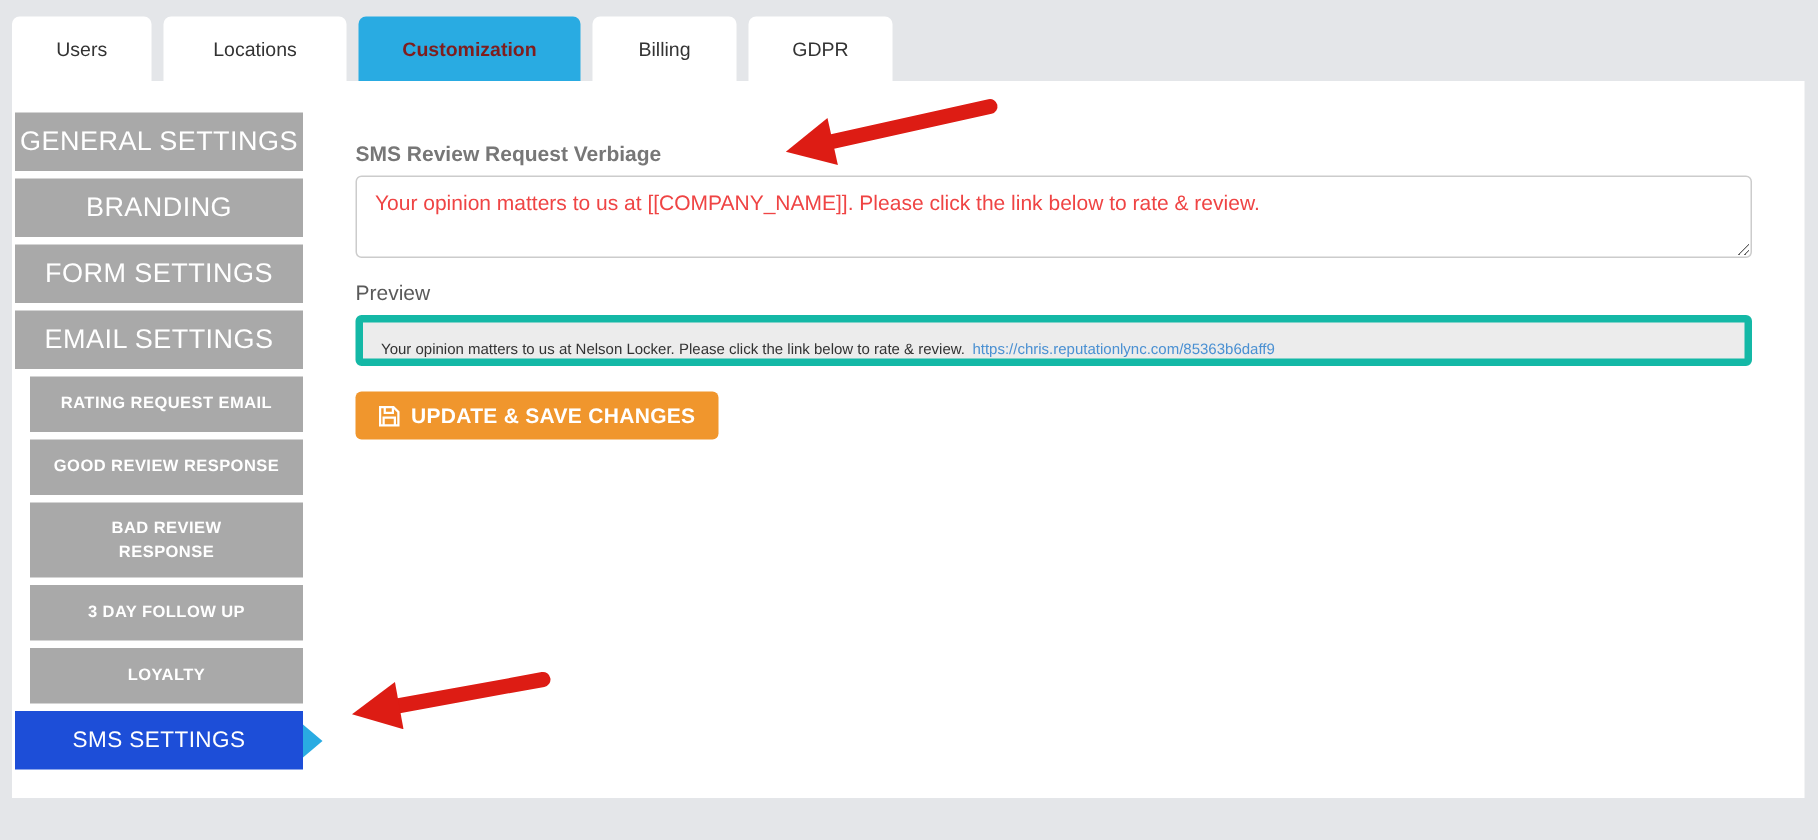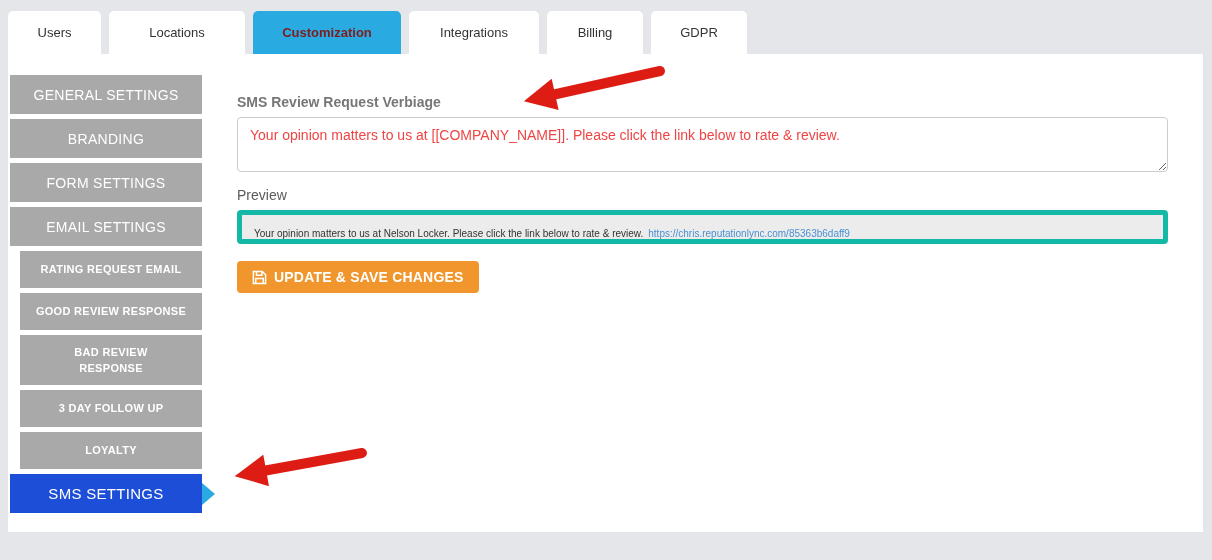--- a/index.html
+++ b/index.html
@@ -47,21 +47,21 @@
     background: #a9a9a9;
     color: #ffffff;
     text-align: center;
     display: flex; align-items: center; justify-content: center;
     cursor: pointer;
     user-select: none;
     position: relative;
   }
   .side-item.lvl1 {
     width: 192px; min-height: 39px; margin-bottom: 5px;
-    font-size: 14px; letter-spacing: .3px;
+    font-size: 18px; letter-spacing: .3px;
   }
   .side-item.lvl2 {
     width: 182px; min-height: 37px; margin-left: 10px; margin-bottom: 5px;
     font-size: 11px; font-weight: bold; letter-spacing: .3px;
     line-height: 1.5;
   }
   .side-item.lvl2.wrap { padding: 8px 44px; min-height: 50px; }
   .side-item.active {
     background: #1d4ed8;
     font-size: 15px;
@@ -126,23 +126,22 @@
   
   .arrow-svg { position: absolute; pointer-events: none; }
 </style>
 </head>
 <body>
 
 <div class="page">
 
   <div class="tabs">
     <div class="tab" style="width:93px">Users</div>
-    <div class="tab" style="width:136px">Locations</div>
+    <div class="tab" style="width:122px">Locations</div>
     <div class="tab active" style="width:148px">Customization</div>
-    <div class="tab" style="width:130px">Integrations</div>
     <div class="tab" style="width:96px">Billing</div>
     <div class="tab" style="width:96px">GDPR</div>
   </div>
 
   <div class="panel">
 
     <div class="sidebar">
       <div class="side-item lvl1">GENERAL SETTINGS</div>
       <div class="side-item lvl1">BRANDING</div>
       <div class="side-item lvl1">FORM SETTINGS</div>

